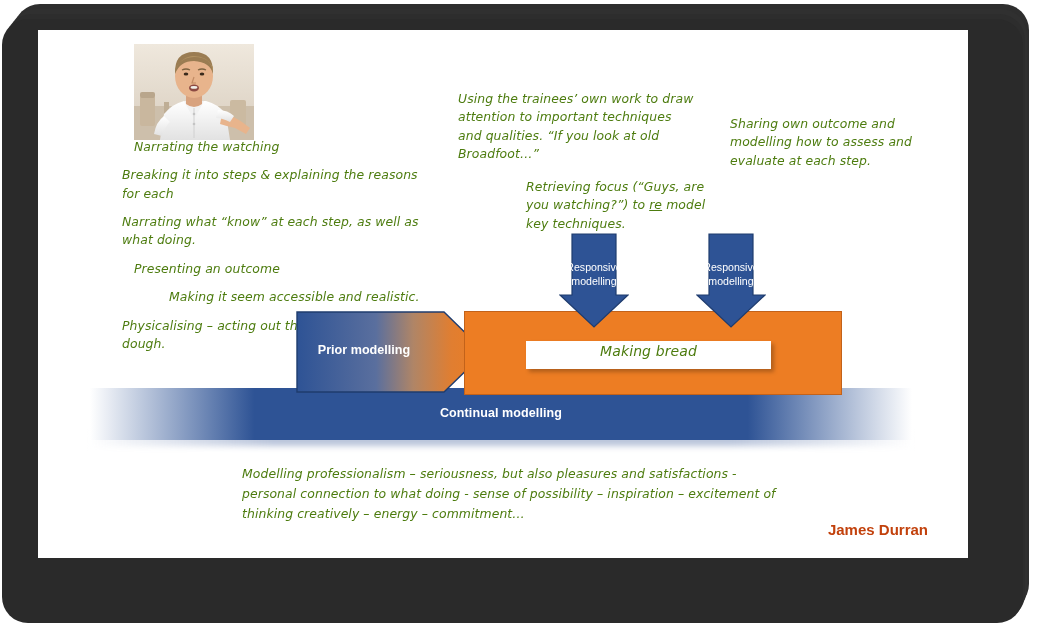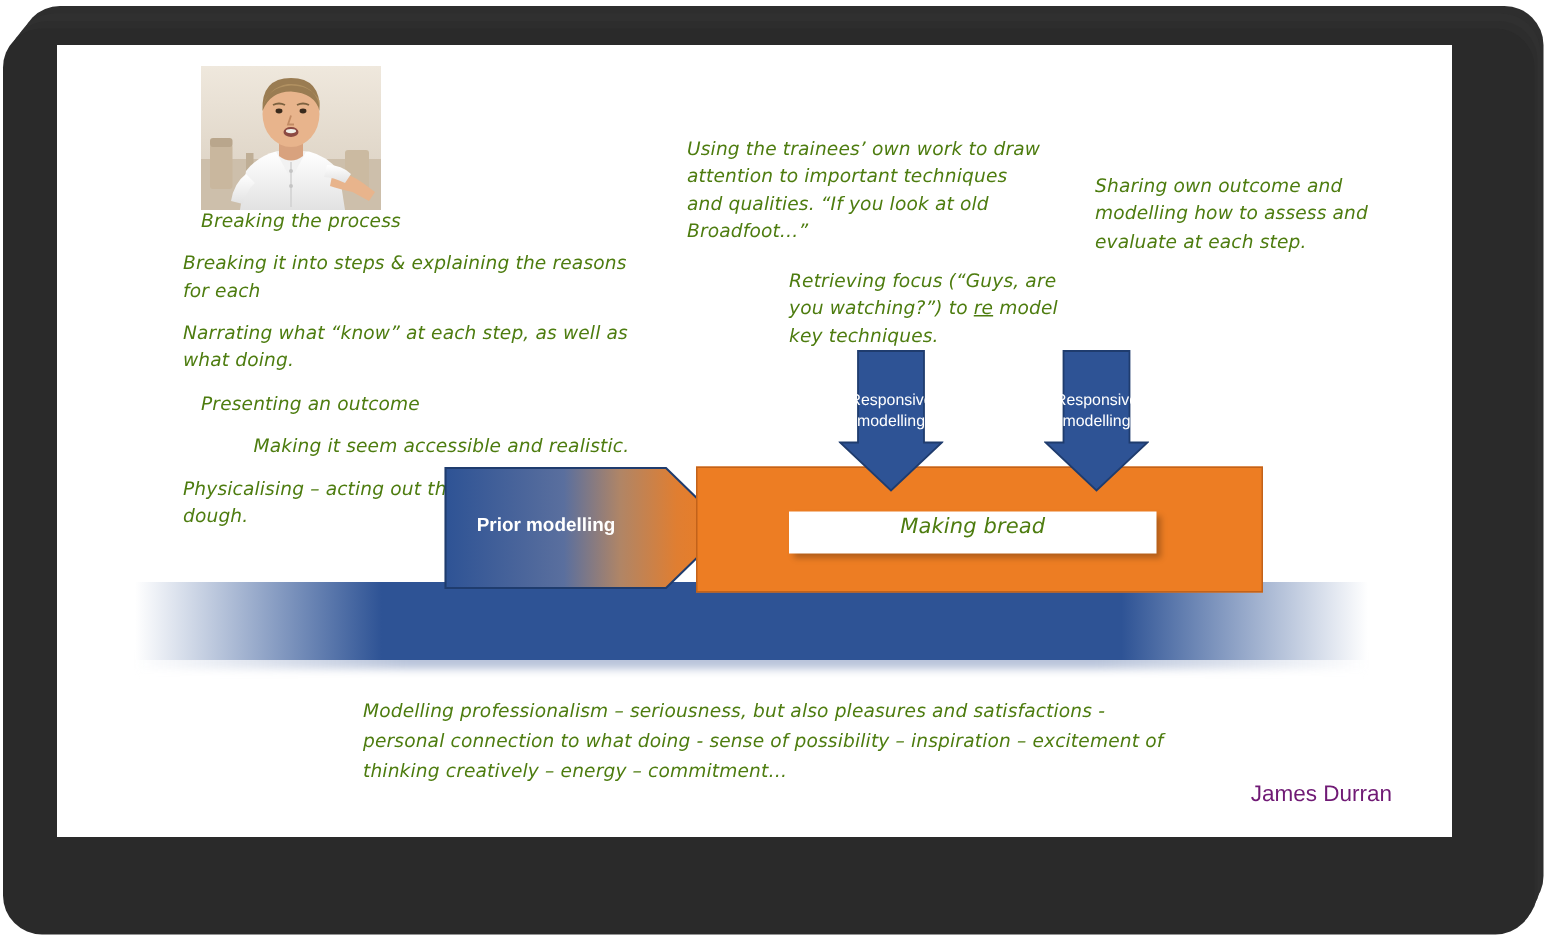--- a/index.html
+++ b/index.html
@@ -136,22 +136,23 @@
 
   
   #bottom-note{
     position:absolute;left:192px;top:422px;width:570px;
   }
   #bottom-note .hand{margin:12px;line-height:1.62;font-size:12.4px;}
 
   
   #signature{
     position:absolute;right:40px;bottom:20px;
-    color:#701a75;font-size:15px;
-    font-family:"Liberation Sans",sans-serif;
+    color:#c2410c;font-size:15px;
+    font-family:"Liberation Sans",sans-serif;
+    font-weight:bold;
   }
 </style>
 </head>
 <body>
 
 <div id="deck-frame">
   <div class="deck-layer deck-l1"></div>
   <div class="deck-layer deck-l2"></div>
   <div class="deck-layer deck-l3"></div>
   <div class="deck-layer deck-l4"></div>
@@ -202,36 +203,37 @@
       <ellipse cx="60" cy="43.4" rx="3.4" ry="1.4" fill="#f0efe8"></ellipse>
 
       <path d="M88 70 Q100 72 108 78 L116 84 L112 90 L101 84 Q92 82 86 80 Z" fill="#e8b48c"></path>
       <path d="M84 66 Q94 66 100 72 L96 78 Q88 74 82 74 Z" fill="url(#shirt)"></path>
 
       <path d="M30 72 Q22 78 20 90 L28 92 Q31 82 36 78 Z" fill="url(#shirt)"></path>
     </svg>
   </div>
 
   <div id="left-col">
-    <div class="hand ln ind">Breaking the process</div>
+    <div class="hand ln ind">Narrating the watching</div>
     <div class="hand ln">Breaking it into steps &amp; explaining the reasons for each</div>
     <div class="hand ln">Narrating what “know” at each step, as well as what doing.</div>
     <div class="hand ln ind">Presenting an outcome</div>
     <div class="hand ln ind2">Making it seem accessible and realistic.</div>
     <div class="hand ln">Physicalising – acting out the qualities of the dough.</div>
   </div>
 
   <div class="note hand" id="note-trainees">Using the trainees’ own work to draw attention to important techniques and qualities. “If you look at old Broadfoot…”</div>
   <div class="note hand" id="note-sharing">Sharing own outcome and modelling how to assess and evaluate at each step.</div>
   <div class="note hand" id="note-retrieve"><span>Retrieving focus (“Guys, are you watching?”) to </span><span class="uline">re</span><span> model key techniques.</span></div>
 
   <div id="diagram">
 
     <div id="band-shadow"></div>
     <div id="band"></div>
+    <div id="band-label">Continual modelling</div>
 
     <div id="chev-wrap">
       <svg width="190" height="92" viewBox="0 0 190 92">
         <defs>
           <linearGradient id="chevgrad" x1="0" y1="0" x2="1" y2="0">
             <stop offset="0%" stop-color="#2E5395"></stop>
             <stop offset="42%" stop-color="#5a6f9e"></stop>
             <stop offset="62%" stop-color="#b08566"></stop>
             <stop offset="82%" stop-color="#e07e31"></stop>
             <stop offset="100%" stop-color="#ED7D23"></stop>

